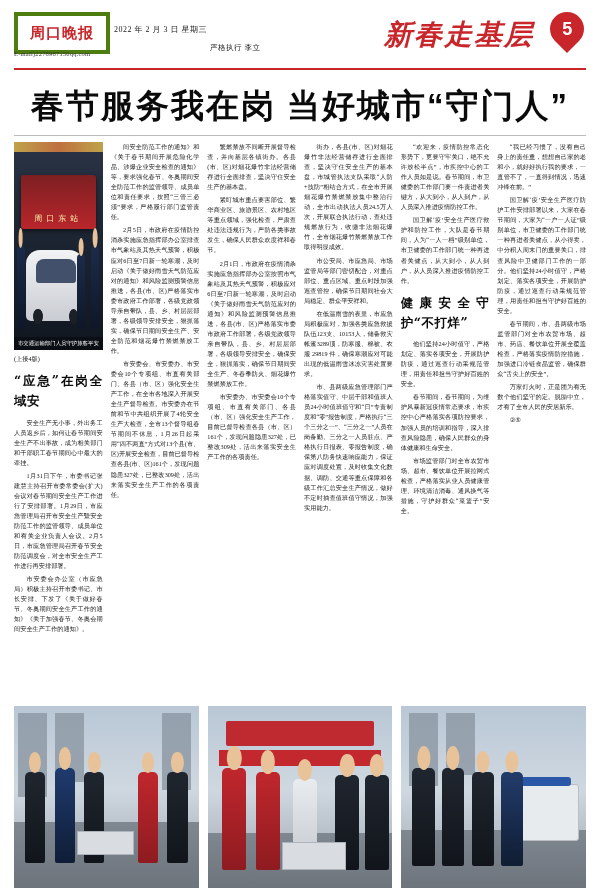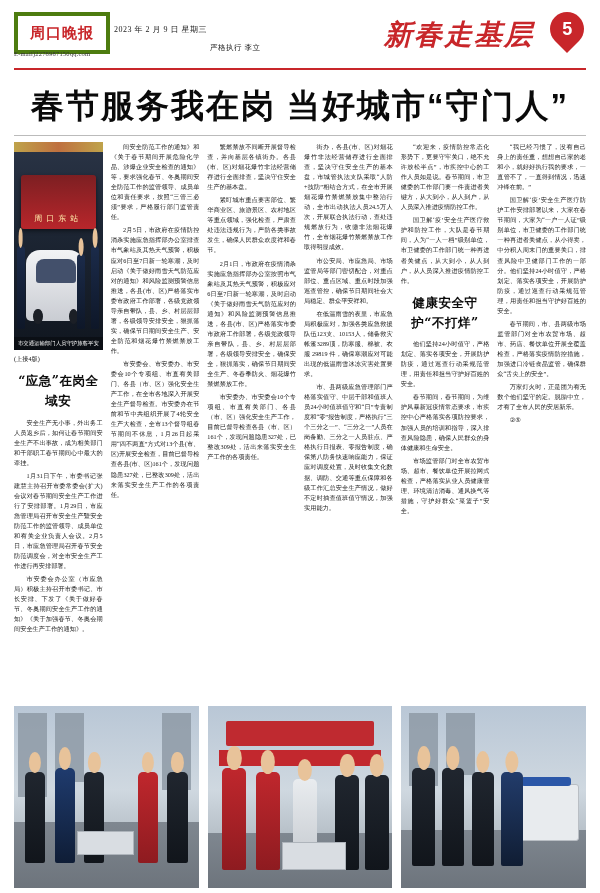--- a/index.html
+++ b/index.html
@@ -133,21 +133,20 @@
     text-align:center;
   }
   .photo-note{
     font-size:6.2px;color:#111;margin:1px 0 5px 0;
   }
 
   
   .sec-h{
     font-size:12.5px;
     font-weight:bold;
-    text-align:center;
     margin:7px 0 6px 0;
     font-family:"DejaVu Serif", serif;
     letter-spacing:0.5px;
     color:#0b0b0b;
   }
 
   
   .bottom-photos{
     display:flex;gap:9px;
     margin-top:8px;
@@ -244,21 +243,21 @@
   }
 </style>
 </head>
 <body>
 
 <div class="page">
 
   <div class="masthead">
     <div class="logo">周口晚报</div>
     <div class="logo-sub">E-mail)2278987150qq.com</div>
-    <div class="date-line">2023 年 2 月 9 日  星期三</div>
+    <div class="date-line">2022 年 2 月 3 日  星期三</div>
     <div class="editor-line">严格执行  李立</div>
     <div class="column-title">新春走基层</div>
     <div class="page-num">
       <div class="shape">
           <span class="num">5</span>
         </div>
     </div>
   </div>
 
   <div class="headline-wrap">

